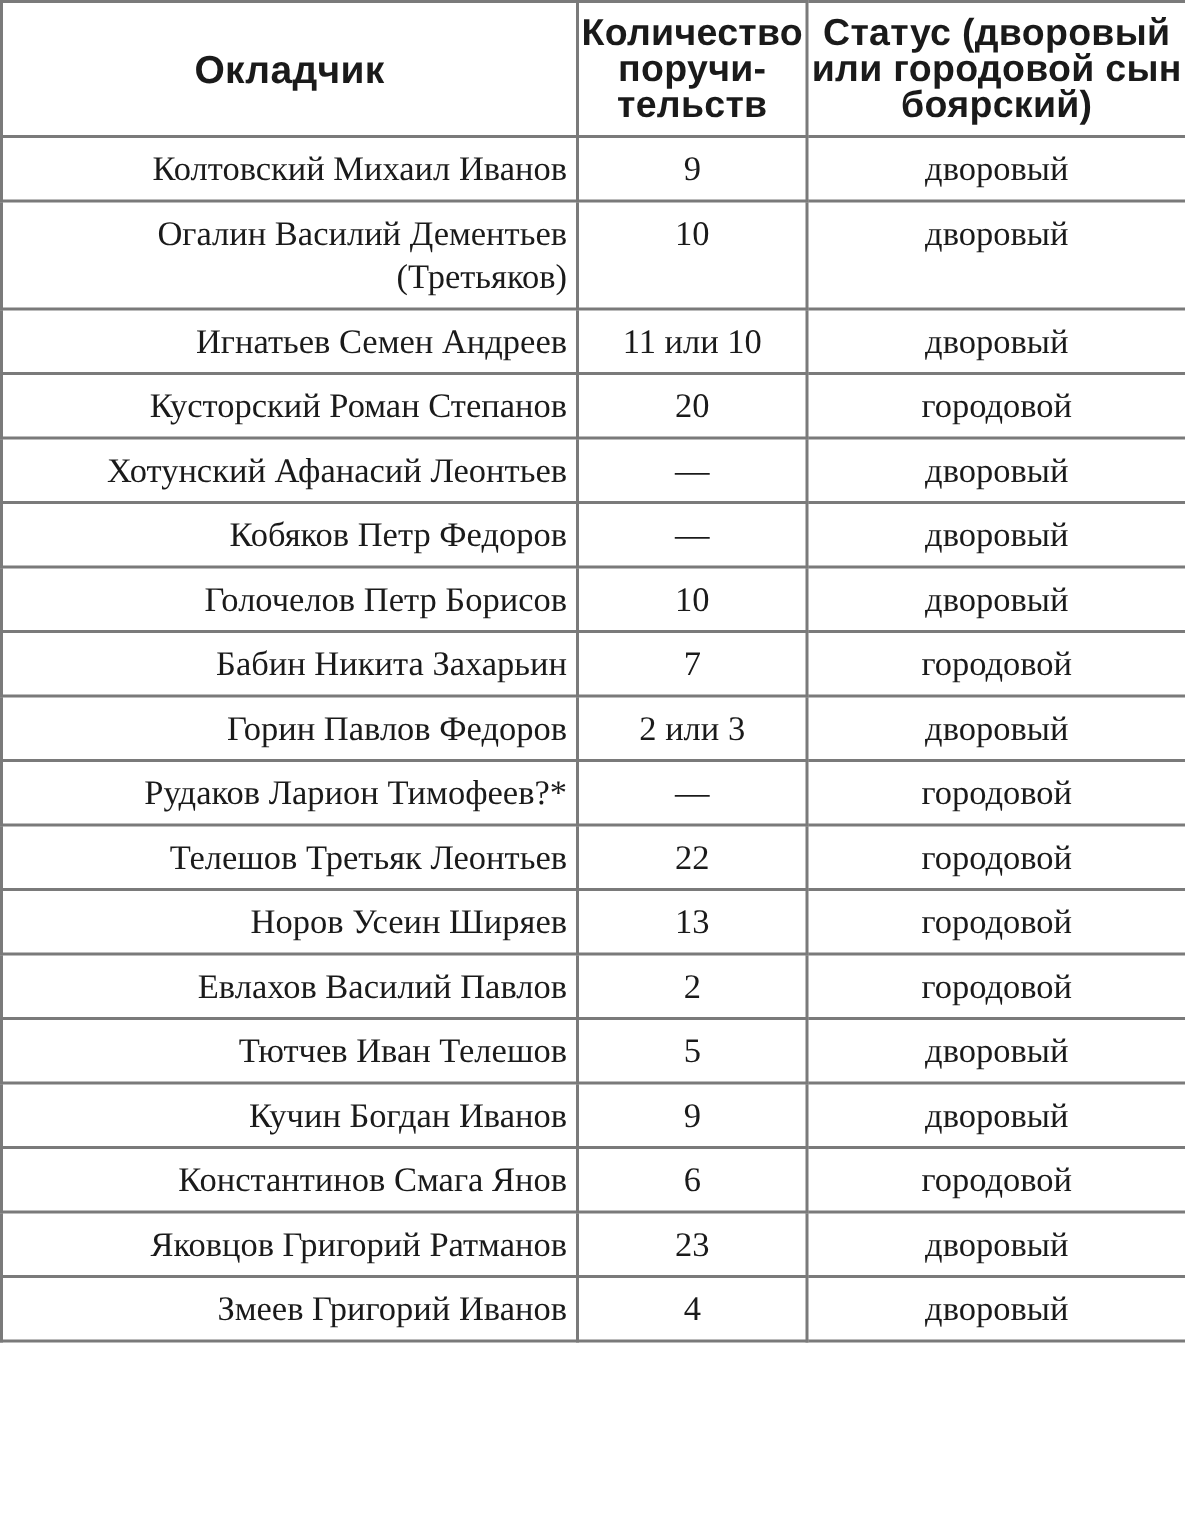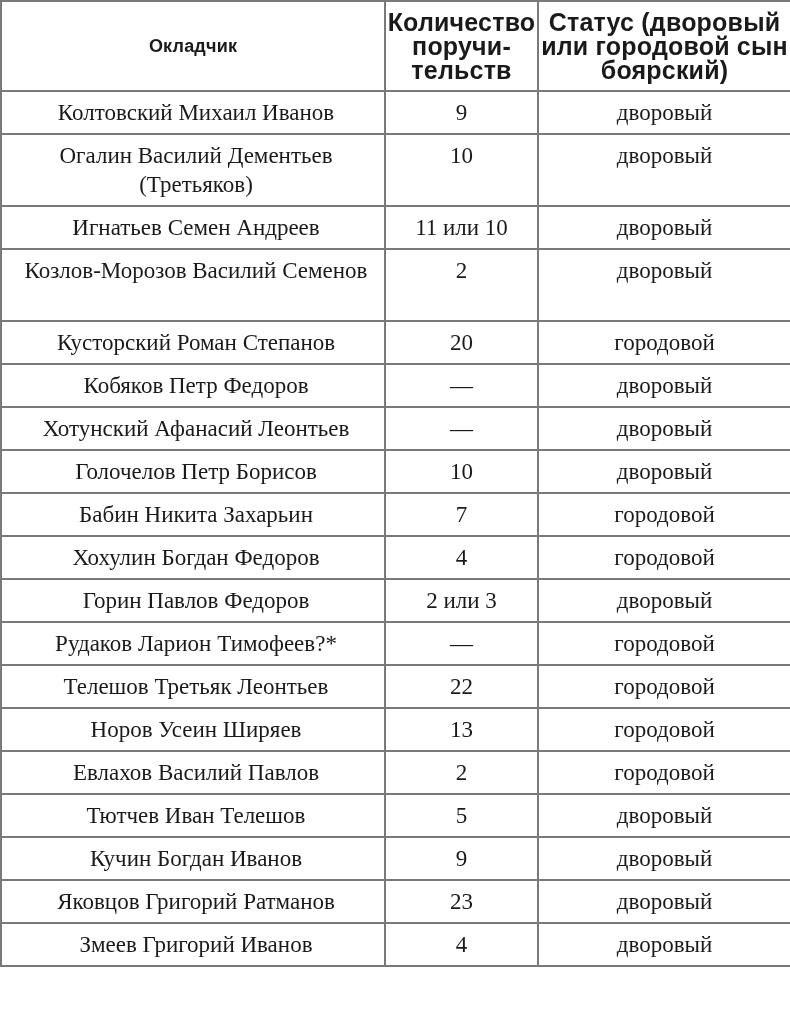--- a/index.html
+++ b/index.html
@@ -34,31 +34,31 @@
     th {
       font-family: "Liberation Sans", "DejaVu Sans", sans-serif;
       font-weight: bold;
       font-size: 25px;
       line-height: 24px;
       text-align: center;
       vertical-align: middle;
       height: 88px;
       letter-spacing: 0.2px;
     }
-    th.h1 { font-size: 18px; }
+    th.h1 { font-size: 26px; }
     td {
       font-family: "Liberation Serif", "DejaVu Serif", serif;
       font-size: 23px;
       line-height: 29px;
       vertical-align: top;
       padding-top: 6px;
       padding-bottom: 5px;
     }
     td.name {
-      text-align: center;
+      text-align: right;
       padding-left: 12px;
       padding-right: 6px;
     }
     td.count, td.status {
       text-align: center;
     }
     tr.row-single td { height: 30px; }
     tr.row-double td { height: 59px; }
   </style>
 </head>
@@ -97,53 +97,43 @@
       <tr class="row-double">
         <td class="name">Огалин Василий Дементьев (Третьяков)</td>
         <td class="count">10</td>
         <td class="status">дворовый</td>
       </tr>
       <tr class="row-single">
         <td class="name">Игнатьев Семен Андреев</td>
         <td class="count">11 или 10</td>
         <td class="status">дворовый</td>
       </tr>
-      <tr class="row-double">
-        <td class="name">Козлов-Морозов Василий Семенов</td>
-        <td class="count">2</td>
-        <td class="status">дворовый</td>
-      </tr>
       <tr class="row-single">
         <td class="name">Кусторский Роман Степанов</td>
         <td class="count">20</td>
         <td class="status">городовой</td>
       </tr>
       <tr class="row-single">
-        <td class="name">Кобяков Петр Федоров</td>
+        <td class="name">Хотунский Афанасий Леонтьев</td>
         <td class="count">—</td>
         <td class="status">дворовый</td>
       </tr>
       <tr class="row-single">
-        <td class="name">Хотунский Афанасий Леонтьев</td>
+        <td class="name">Кобяков Петр Федоров</td>
         <td class="count">—</td>
         <td class="status">дворовый</td>
       </tr>
       <tr class="row-single">
         <td class="name">Голочелов Петр Борисов</td>
         <td class="count">10</td>
         <td class="status">дворовый</td>
       </tr>
       <tr class="row-single">
         <td class="name">Бабин Никита Захарьин</td>
         <td class="count">7</td>
-        <td class="status">городовой</td>
-      </tr>
-      <tr class="row-single">
-        <td class="name">Хохулин Богдан Федоров</td>
-        <td class="count">4</td>
         <td class="status">городовой</td>
       </tr>
       <tr class="row-single">
         <td class="name">Горин Павлов Федоров</td>
         <td class="count">2 или 3</td>
         <td class="status">дворовый</td>
       </tr>
       <tr class="row-single">
         <td class="name">Рудаков Ларион Тимофеев?*</td>
         <td class="count">—</td>
@@ -168,20 +158,25 @@
         <td class="name">Тютчев Иван Телешов</td>
         <td class="count">5</td>
         <td class="status">дворовый</td>
       </tr>
       <tr class="row-single">
         <td class="name">Кучин Богдан Иванов</td>
         <td class="count">9</td>
         <td class="status">дворовый</td>
       </tr>
       <tr class="row-single">
+        <td class="name">Константинов Смага Янов</td>
+        <td class="count">6</td>
+        <td class="status">городовой</td>
+      </tr>
+      <tr class="row-single">
         <td class="name">Яковцов Григорий Ратманов</td>
         <td class="count">23</td>
         <td class="status">дворовый</td>
       </tr>
       <tr class="row-single">
         <td class="name">Змеев Григорий Иванов</td>
         <td class="count">4</td>
         <td class="status">дворовый</td>
       </tr>
     </tbody>

